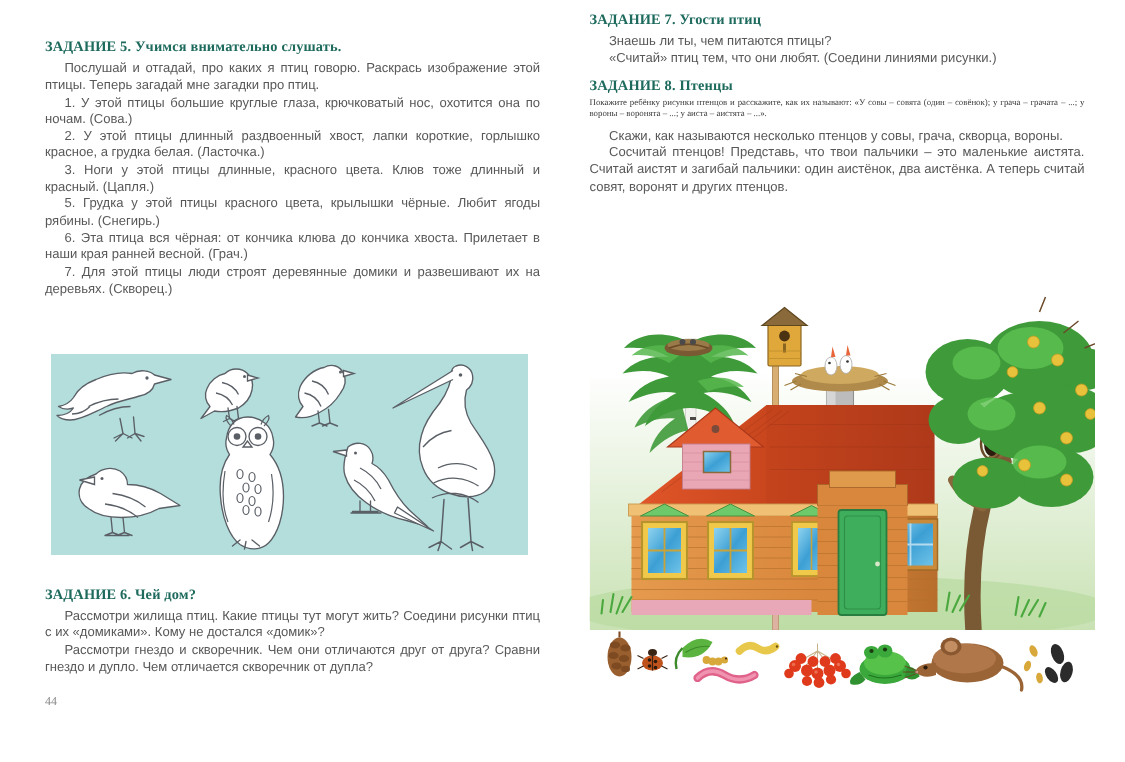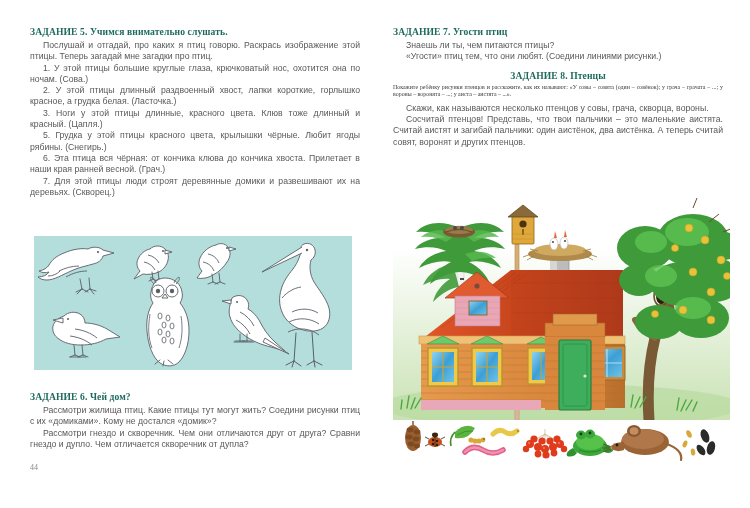--- a/index.html
+++ b/index.html
@@ -234,27 +234,27 @@
       </svg>
     </div>
   </div>
 
   <div class="col col-left" style="top:391px;">
     <h2 class="task-head">ЗАДАНИЕ 6. Чей дом?</h2>
     <p class="p">Рассмотри жилища птиц. Какие птицы тут могут жить? Соедини рисунки птиц с их «домиками». Кому не достался «домик»?</p>
     <p class="p">Рассмотри гнездо и скворечник. Чем они отличаются друг от друга? Сравни гнездо и дупло. Чем отличается скворечник от дупла?</p>
   </div>
 
-  <div class="col col-right" style="top:26px;">
+  <div class="col col-right" style="top:8px;">
 
     <h2 class="task-head">ЗАДАНИЕ 7. Угости птиц</h2>
     <p class="p">Знаешь ли ты, чем питаются птицы?</p>
-    <p class="p">«Угости» птиц тем, что они любят. (Соедини линиями рисунки.)</p>
-
-    <h2 class="task-head" style="margin-top:7px;text-align:center;">ЗАДАНИЕ 8. Птенцы</h2>
+    <p class="p">«Считай» птиц тем, что они любят. (Соедини линиями рисунки.)</p>
+
+    <h2 class="task-head" style="margin-top:7px;">ЗАДАНИЕ 8. Птенцы</h2>
     <p class="note">Покажите ребёнку рисунки птенцов и расскажите, как их называют: «У совы – совята (один – совёнок); у грача – грачата – ...; у вороны – воронята – ...; у аиста – аистята – ...».</p>
     <p class="p">Скажи, как называются несколько птенцов у совы, грача, скворца, вороны.</p>
     <p class="p">Сосчитай птенцов! Представь, что твои пальчики – это маленькие аистята. Считай аистят и загибай пальчики: один аистёнок, два аистёнка. А теперь считай совят, воронят и других птенцов.</p>
   </div>
 
   <div class="scene">
     <svg width="337" height="232" viewBox="0 0 337 232">
       <defs>
         <linearGradient id="groundg" x1="0" y1="0" x2="0" y2="1">
           <stop offset="0" stop-color="#ffffff"></stop>

